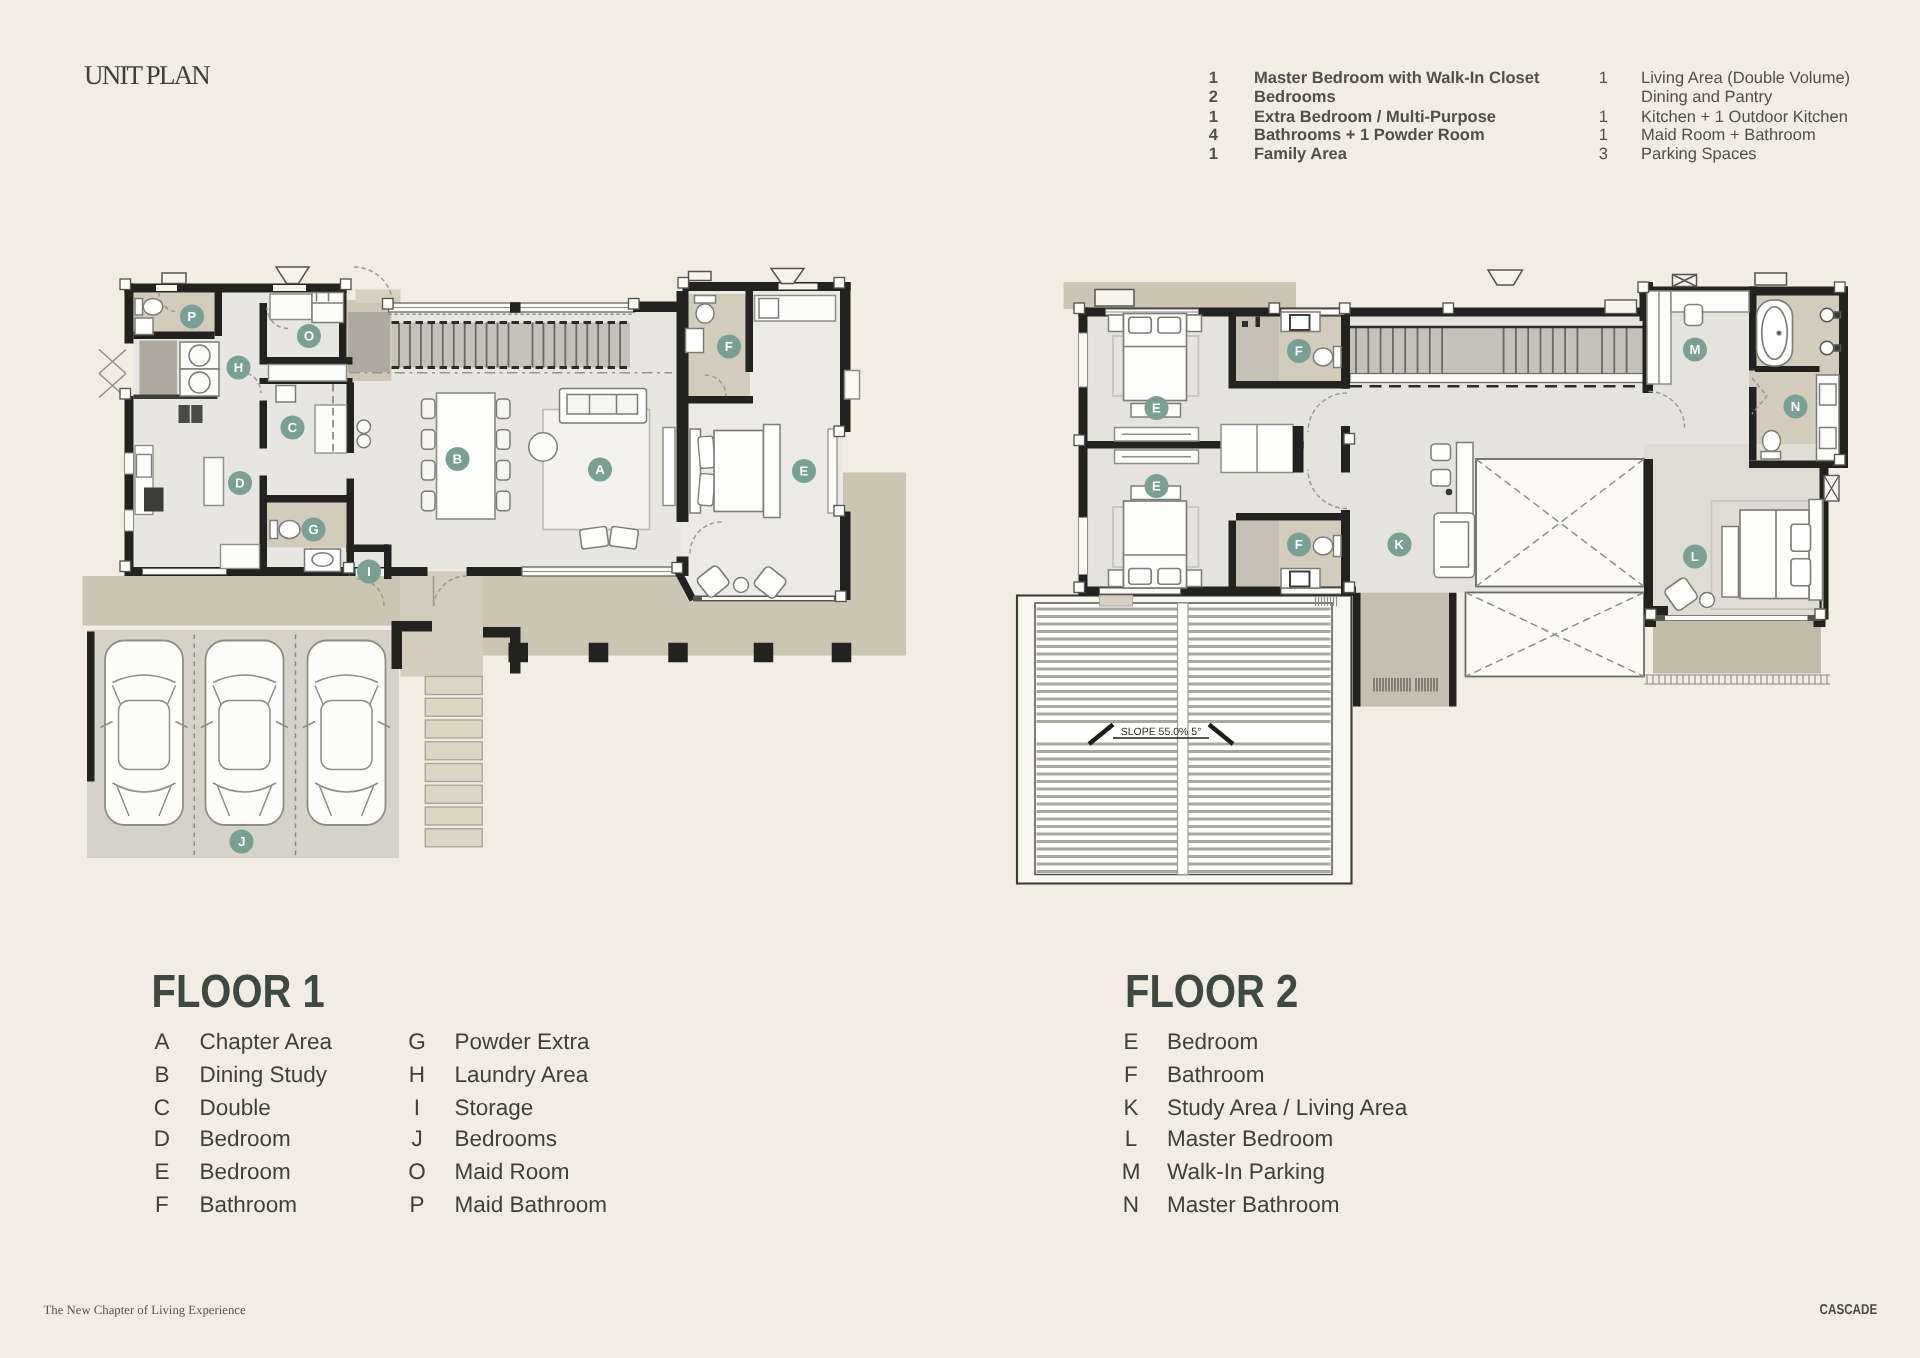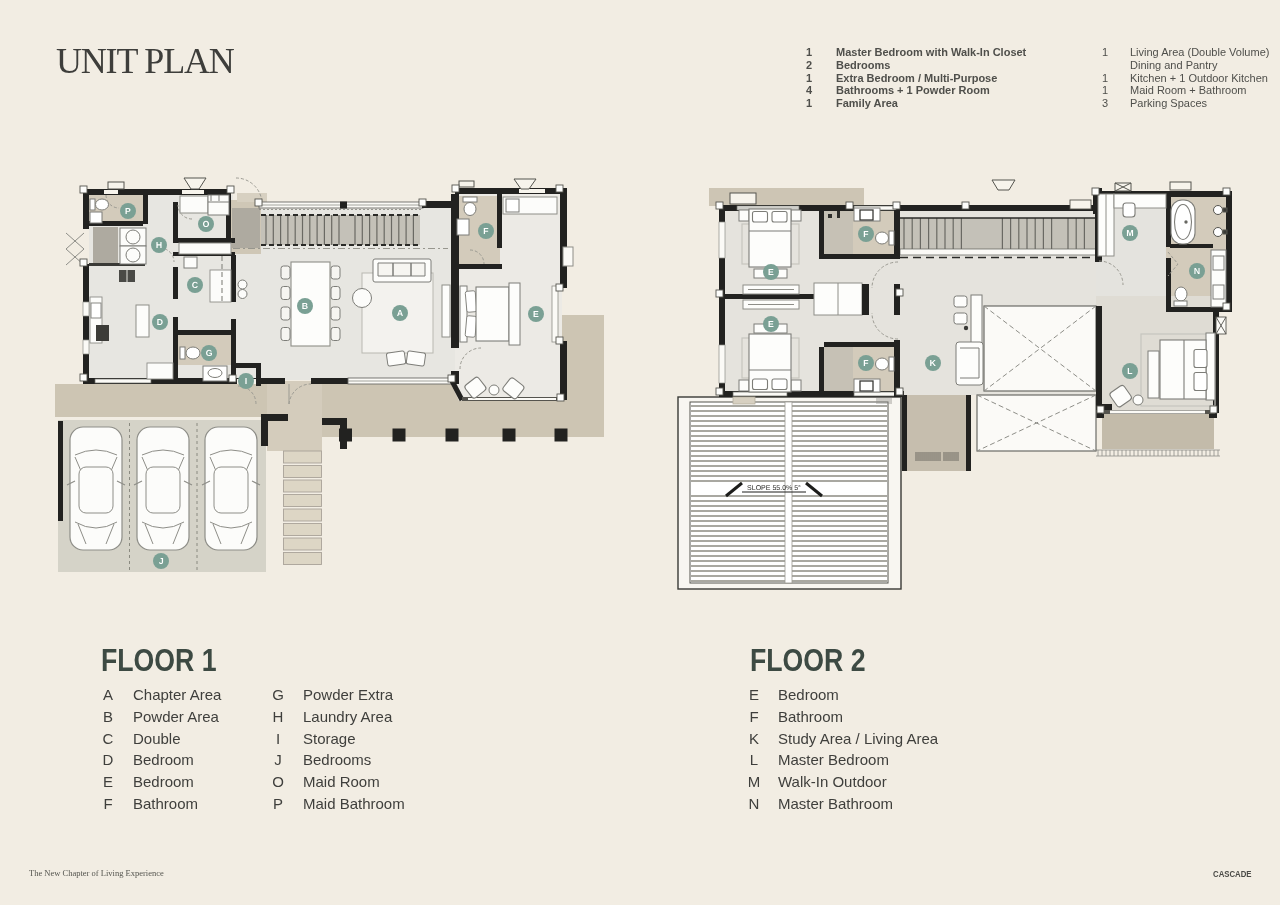--- a/index.html
+++ b/index.html
@@ -5,31 +5,31 @@
 html,body{margin:0;padding:0}
 body{width:1280px;height:905px;background:#f2ede3;font-family:"Liberation Sans",sans-serif;position:relative;overflow:hidden}
 .abs{position:absolute}
 .ltxt{font-size:15px;color:#3f3f3c;line-height:21.8px}
 .row{height:21.8px}
 svg text{font-family:"Liberation Sans",sans-serif}
 </style>
 </head>
 <body>
 
-<div class="abs" style="left:56px;top:40px;font-family:'Liberation Serif',serif;font-size:36px;color:#3e3e3b;letter-spacing:-1.2px;">UNIT PLAN</div>
+<div class="abs" style="left:56px;top:40px;font-family:'Liberation Serif',serif;font-size:18px;color:#3e3e3b;letter-spacing:-1.2px;">UNIT PLAN</div>
 
 <div class="abs" style="left:796px;top:46px;font-size:11px;color:#4f4f4b;line-height:12.8px;font-weight:bold;">
 <div><span style="display:inline-block;width:16px;text-align:right;">1</span><span style="display:inline-block;width:24px;"></span>Master Bedroom with Walk-In Closet</div>
 <div><span style="display:inline-block;width:16px;text-align:right;">2</span><span style="display:inline-block;width:24px;"></span>Bedrooms</div>
 <div><span style="display:inline-block;width:16px;text-align:right;">1</span><span style="display:inline-block;width:24px;"></span>Extra Bedroom / Multi-Purpose</div>
 <div><span style="display:inline-block;width:16px;text-align:right;">4</span><span style="display:inline-block;width:24px;"></span>Bathrooms + 1 Powder Room</div>
 <div><span style="display:inline-block;width:16px;text-align:right;">1</span><span style="display:inline-block;width:24px;"></span>Family Area</div>
 </div>
 
-<div class="abs" style="left:1092px;top:46px;font-size:11px;color:#4f4f4b;line-height:12.8px;">
+<div class="abs" style="left:1056px;top:46px;font-size:11px;color:#4f4f4b;line-height:12.8px;">
 <div><span style="display:inline-block;width:16px;text-align:right;">1</span><span style="display:inline-block;width:22px;"></span>Living Area (Double Volume)</div>
 <div><span style="display:inline-block;width:16px;text-align:right;"></span><span style="display:inline-block;width:22px;"></span>Dining and Pantry</div>
 <div><span style="display:inline-block;width:16px;text-align:right;">1</span><span style="display:inline-block;width:22px;"></span>Kitchen + 1 Outdoor Kitchen</div>
 <div><span style="display:inline-block;width:16px;text-align:right;">1</span><span style="display:inline-block;width:22px;"></span>Maid Room + Bathroom</div>
 <div><span style="display:inline-block;width:16px;text-align:right;">3</span><span style="display:inline-block;width:22px;"></span>Parking Spaces</div>
 </div>
 
 <svg id="f1" class="abs" style="left:40px;top:168px" width="580" height="440" viewBox="40 168 580 440" fill="none">
 
 <rect x="55" y="384" width="212" height="33" fill="#cdc5b3"></rect>
@@ -816,21 +816,21 @@
 <div class="row">A</div>
     <div class="row">B</div>
     <div class="row">C</div>
     <div class="row">D</div>
     <div class="row">E</div>
     <div class="row">F</div>
 </div>
 
 <div class="abs ltxt" style="left:133px;top:684px;">
 <div class="row">Chapter Area</div>
-    <div class="row">Powder Area</div>
+    <div class="row">Dining Study</div>
     <div class="row">Double</div>
     <div class="row">Bedroom</div>
     <div class="row">Bedroom</div>
     <div class="row">Bathroom</div>
 </div>
 
 <div class="abs ltxt" style="left:268px;top:684px;width:20px;text-align:center;">
 <div class="row">G</div>
     <div class="row">H</div>
     <div class="row">I</div>
@@ -857,19 +857,19 @@
     <div class="row">L</div>
     <div class="row">M</div>
     <div class="row">N</div>
 </div>
 
 <div class="abs ltxt" style="left:778px;top:684px;">
 <div class="row">Bedroom</div>
     <div class="row">Bathroom</div>
     <div class="row">Study Area / Living Area</div>
     <div class="row">Master Bedroom</div>
-    <div class="row">Walk-In Outdoor</div>
+    <div class="row">Walk-In Parking</div>
     <div class="row">Master Bathroom</div>
 </div>
 
 <div class="abs" style="left:29px;top:868px;font-size:8.5px;color:#55554f;font-family:Liberation Serif, serif;">The New Chapter of Living Experience</div>
 
 <div class="abs" style="left:1213px;top:868px;font-size:9.5px;font-weight:bold;color:#4a4a46;transform:scaleX(0.82);transform-origin:left;">CASCADE</div>
 
 </body></html>

